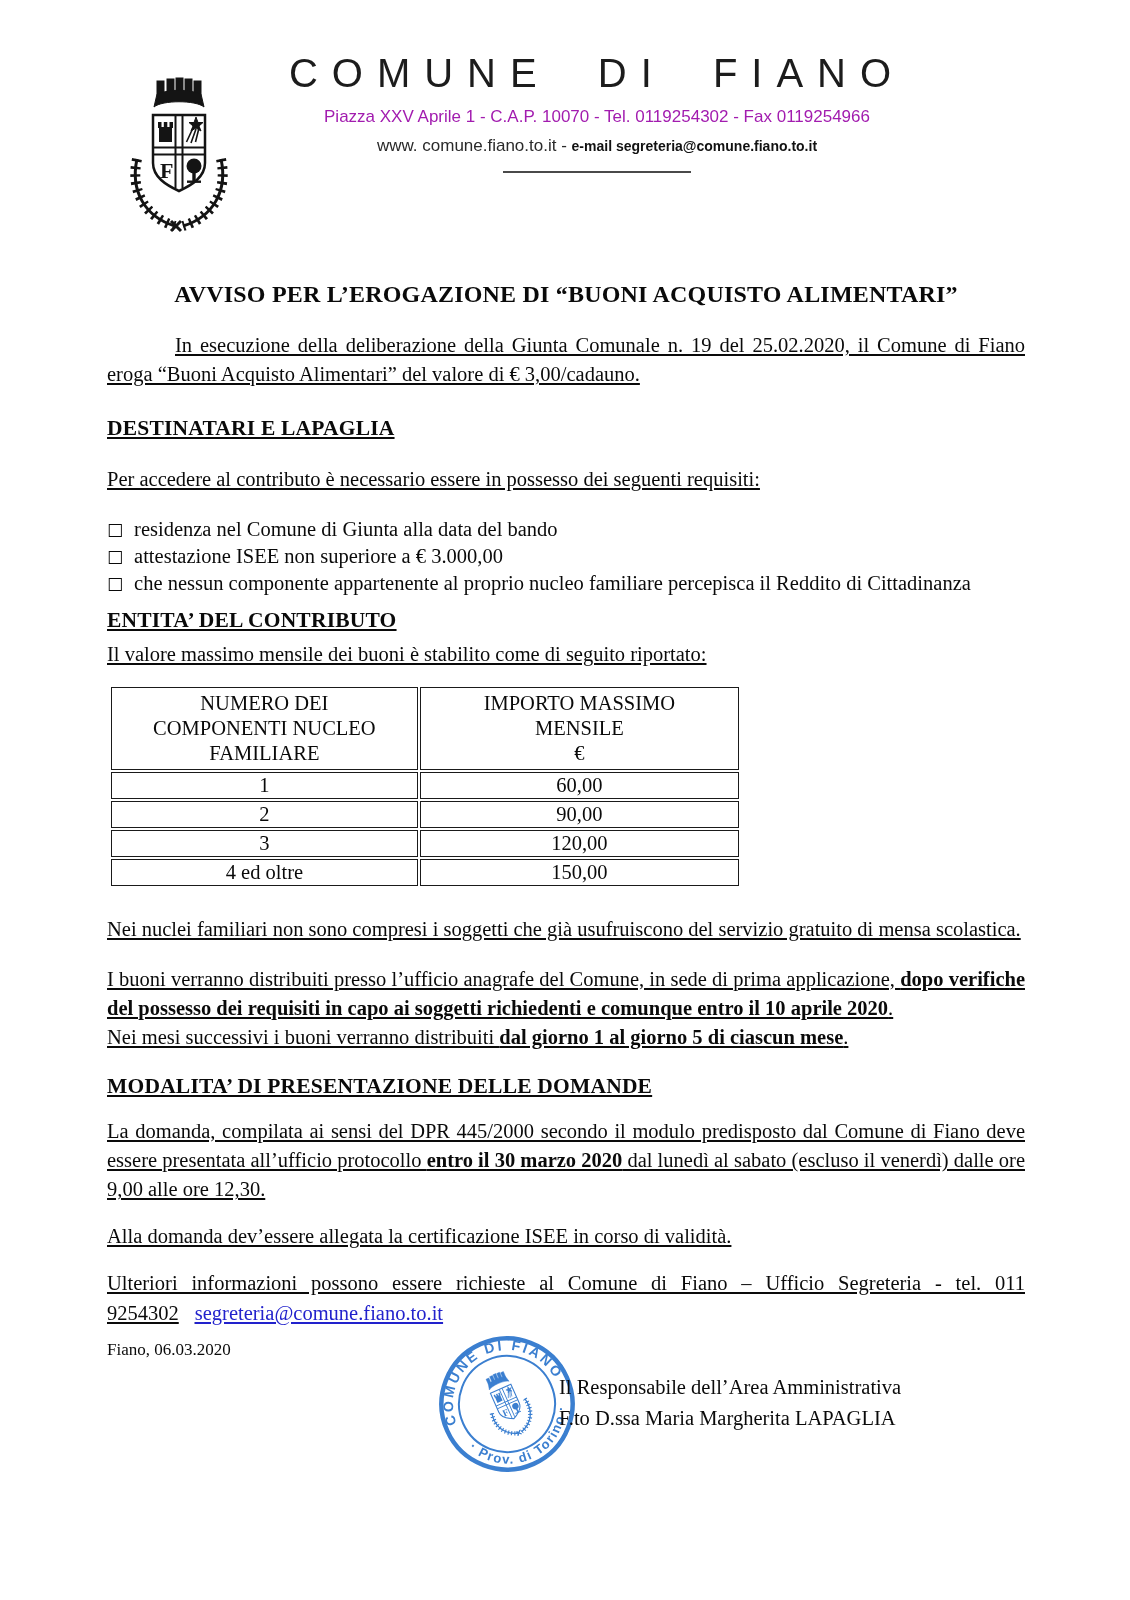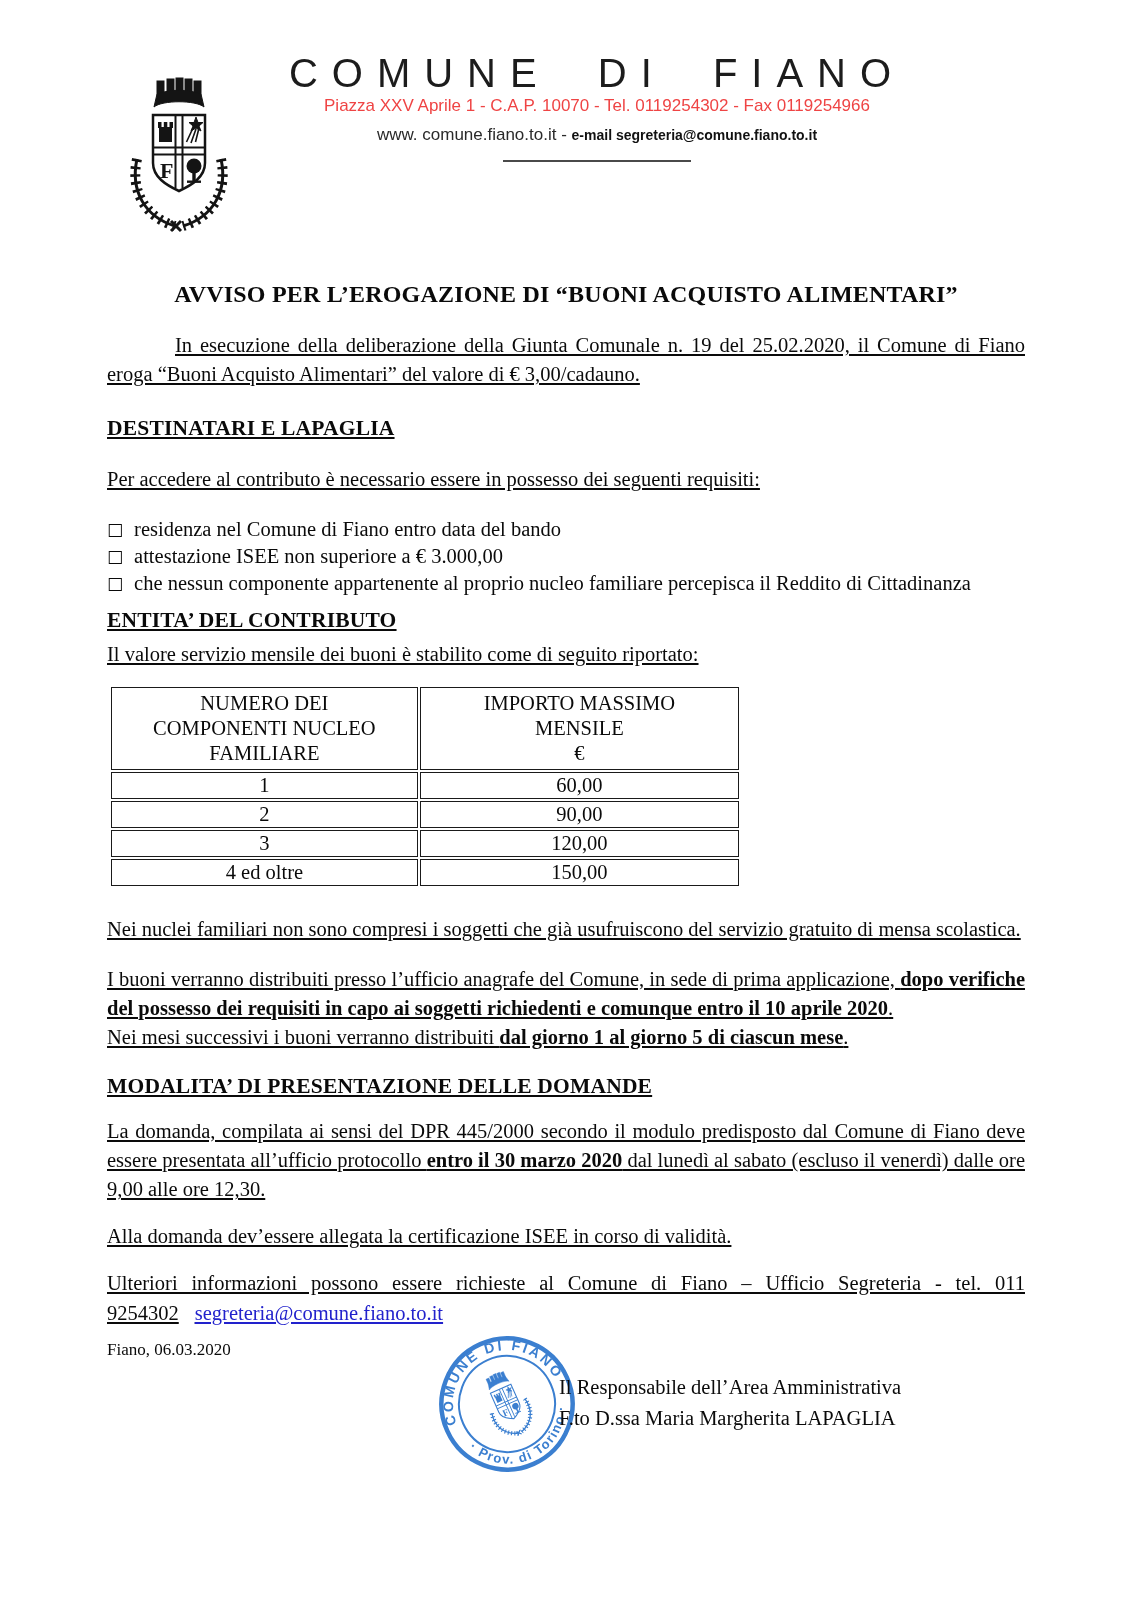--- a/index.html
+++ b/index.html
@@ -28,21 +28,21 @@
   }
   .muni {
     font-size: 40px;
     letter-spacing: 14px;
     word-spacing: 22px;
     white-space: nowrap;
     color: #1c1c1c;
     margin-top: 6px;
   }
   .metro { font-size: 24px; letter-spacing: 0.5px; margin-top: 16px; color: #2a2a2a; }
-  .addr  { font-size: 17px; color: #ef4444; }
+  .addr  { font-size: 17px; margin-top: 11px; color: #a21caf; }
   .webline { font-size: 17px; margin-top: 9px; color: #2a2a2a; }
   .webline .bold { font-weight: bold; font-size: 14px; color: #111; margin-top: 40px; }
   .head-rule {
     width: 188px; height: 0;
     border-top: 2.5px solid #4a4a4a;
     margin: 15px auto 0;
   }
 
   
   .doc-title {
@@ -187,27 +187,27 @@
   </div>
 
   <h1 class="doc-title">AVVISO PER L’EROGAZIONE DI “BUONI ACQUISTO ALIMENTARI”</h1>
 
   <p class="para indent mt-intro">In esecuzione della deliberazione della Giunta Comunale n. 19 del 25.02.2020, il Comune di Fiano eroga “Buoni Acquisto Alimentari” del valore di € 3,00/cadauno.</p>
 
   <div class="h2 mt-dest">DESTINATARI E LAPAGLIA</div>
   <p class="para mt-lead">Per accedere al contributo è necessario essere in possesso dei seguenti requisiti:</p>
 
   <div class="bullets">
-    <div class="bullet-line"><span class="bullet-box">□</span><span>residenza nel Comune di Fiano entro data del bando</span></div>
+    <div class="bullet-line"><span class="bullet-box">□</span><span>residenza nel Comune di Giunta alla data del bando</span></div>
     <div class="bullet-line"><span class="bullet-box">□</span><span>attestazione ISEE non superiore a € 3.000,00</span></div>
     <div class="bullet-line"><span class="bullet-box">□</span><span>che nessun componente appartenente al proprio nucleo familiare percepisca il Reddito di Cittadinanza</span></div>
   </div>
 
   <div class="h2 mt-entita">ENTITA’ DEL CONTRIBUTO</div>
-  <p class="para mt-lead2">Il valore servizio mensile dei buoni è stabilito come di seguito riportato:</p>
+  <p class="para mt-lead2">Il valore massimo mensile dei buoni è stabilito come di seguito riportato:</p>
 
   <div class="tbl-wrap">
     <table class="values">
       <thead>
         <tr>
           <th class="col-comp">
             <div>NUMERO DEI</div>
             <div>COMPONENTI NUCLEO</div>
             <div>FAMILIARE</div>
           </th>

